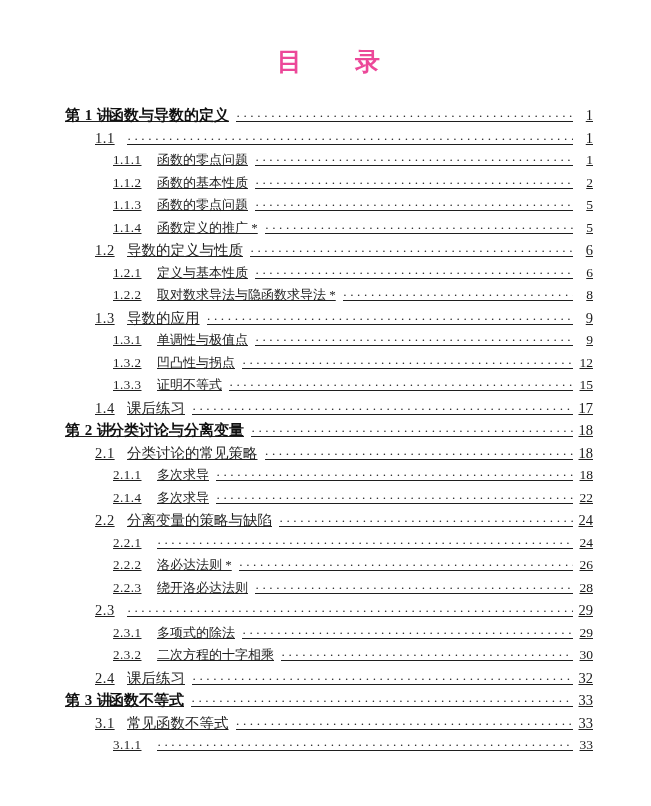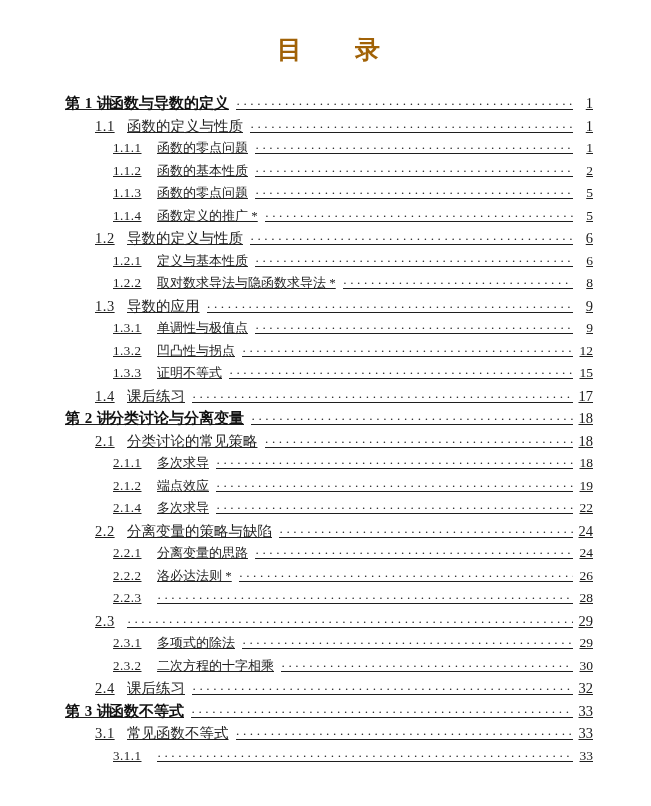--- a/index.html
+++ b/index.html
@@ -13,26 +13,26 @@
     height: 806px;
     margin: 0 auto;
     background: #ffffff;
     color: #1f1f1f;
     font-family: "Liberation Serif", "DejaVu Serif", serif;
     overflow: hidden;
     box-sizing: border-box;
     padding: 33px 58px 0 65px;
   }
   .page-title {
-    margin: 0 0 26px 0;
+    margin: 12px 0 26px 0;
     text-align: center;
     font-size: 25px;
     font-weight: 700;
     letter-spacing: 1px;
-    color: #a16207;
+    color: #ec4899;
     white-space: pre;
   }
   .toc-list {
     width: 100%;
     text-decoration: underline;
   }
   .toc-row {
     display: flex;
     align-items: baseline;
     height: 22.5px;
@@ -105,21 +105,20 @@
   <h1 class="page-title">目　　录</h1>
   <div class="toc-list">
       <div class="toc-row chapter">
     <span class="label">第 1 讲</span>
     <span class="title">函数与导数的定义</span>
     <span class="leader"></span>
     <span class="page-num">1</span>
   </div>
       <div class="toc-row section">
     <span class="label">1.1</span>
-    <span class="title">函数的定义与性质</span>
     <span class="leader"></span>
     <span class="page-num">1</span>
   </div>
       <div class="toc-row subsection">
     <span class="label">1.1.1</span>
     <span class="title">函数的零点问题</span>
     <span class="leader"></span>
     <span class="page-num">1</span>
   </div>
       <div class="toc-row subsection">
@@ -200,51 +199,45 @@
     <span class="leader"></span>
     <span class="page-num">18</span>
   </div>
       <div class="toc-row subsection">
     <span class="label">2.1.1</span>
     <span class="title">多次求导</span>
     <span class="leader"></span>
     <span class="page-num">18</span>
   </div>
       <div class="toc-row subsection">
-    <span class="label">2.1.2</span>
-    <span class="title">端点效应</span>
-    <span class="leader"></span>
-    <span class="page-num">19</span>
-  </div>
-      <div class="toc-row subsection">
     <span class="label">2.1.4</span>
     <span class="title">多次求导</span>
     <span class="leader"></span>
     <span class="page-num">22</span>
   </div>
       <div class="toc-row section">
     <span class="label">2.2</span>
     <span class="title">分离变量的策略与缺陷</span>
     <span class="leader"></span>
     <span class="page-num">24</span>
   </div>
       <div class="toc-row subsection">
     <span class="label">2.2.1</span>
-    <span class="title">分离变量的思路</span>
     <span class="leader"></span>
     <span class="page-num">24</span>
   </div>
       <div class="toc-row subsection">
     <span class="label">2.2.2</span>
     <span class="title">洛必达法则 *</span>
     <span class="leader"></span>
     <span class="page-num">26</span>
   </div>
       <div class="toc-row subsection">
     <span class="label">2.2.3</span>
+    <span class="title">绕开洛必达法则</span>
     <span class="leader"></span>
     <span class="page-num">28</span>
   </div>
       <div class="toc-row section">
     <span class="label">2.3</span>
     <span class="leader"></span>
     <span class="page-num">29</span>
   </div>
       <div class="toc-row subsection">
     <span class="label">2.3.1</span>

